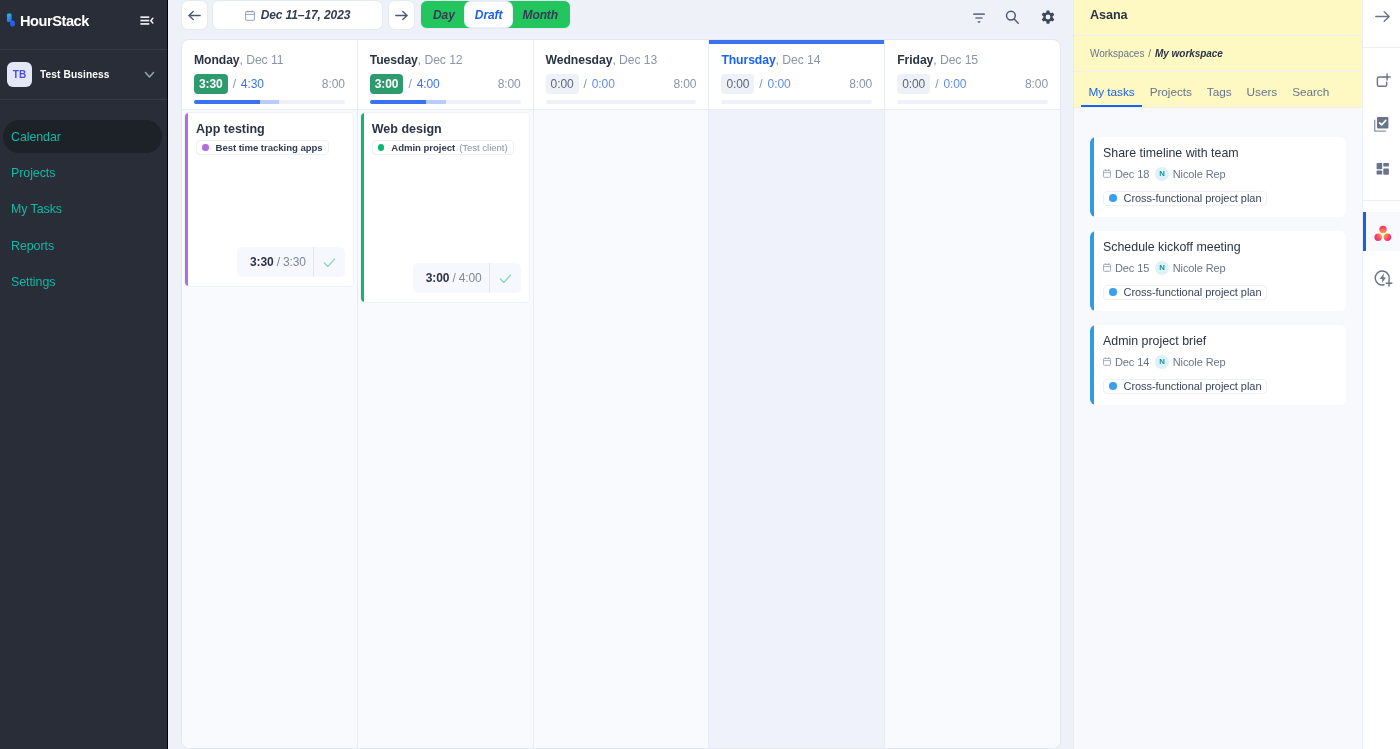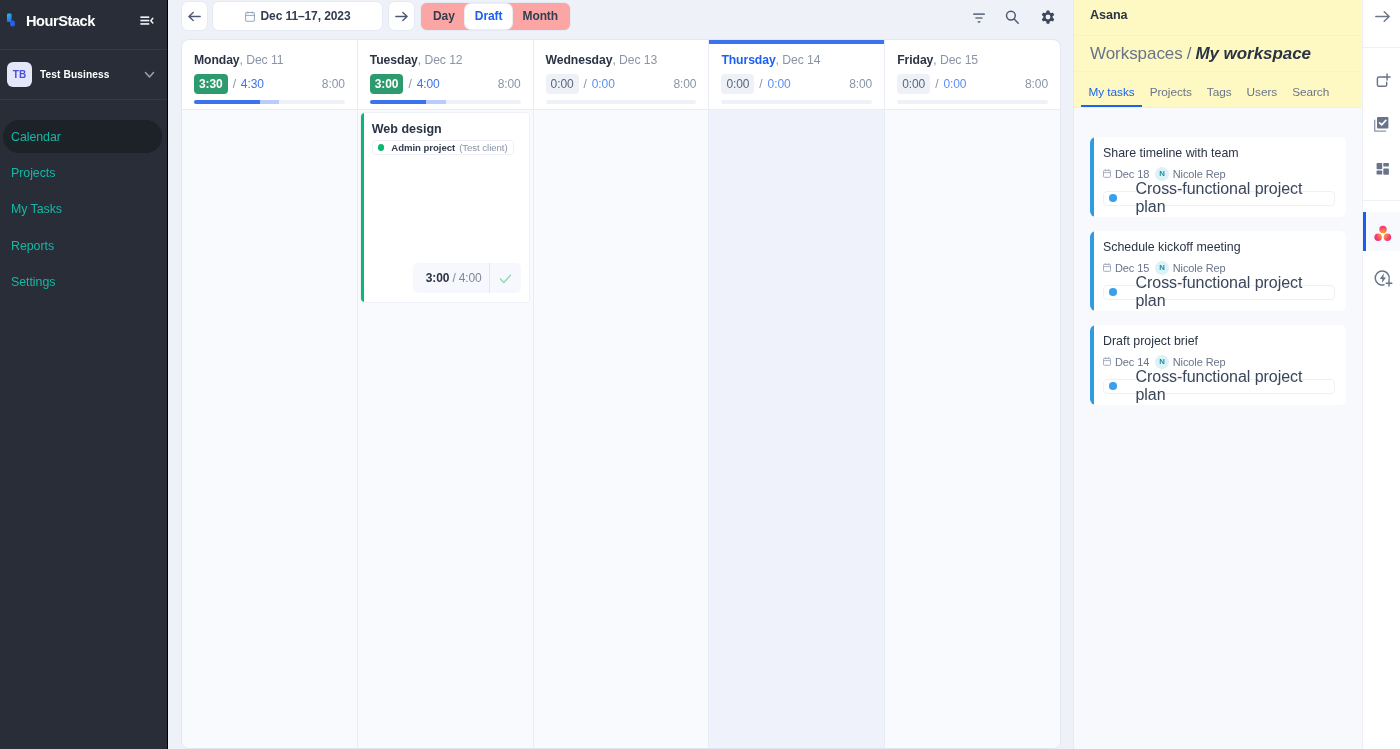--- a/index.html
+++ b/index.html
@@ -18,21 +18,21 @@
     background: #282d37;
     border-right: 1px solid #000;
     flex: 0 0 168px;
     position: relative;
   }
   .sb-top {
     height: 50px; display: flex; align-items: center;
     padding: 0 13px 7px 7px;
     border-bottom: 1px solid #343a45;
   }
-  .sb-logo { display: flex; align-items: flex-start; gap: 11px; }
+  .sb-logo { display: flex; align-items: flex-start; gap: 5px; }
   .sb-logo-mark { width: 8px; height: 14px; display: block; flex: 0 0 8px; }
   .sb-logo-text { color: #fff; font-size: 14.6px; font-weight: bold; letter-spacing: -0.45px; }
   .sb-collapse { margin-left: auto; width: 15.5px; height: 13.5px; color: #fff; flex: 0 0 15.5px; }
 
   .sb-biz {
     height: 50px; display: flex; align-items: center; gap: 8px;
     padding: 0 11px 0 7px;
     border-bottom: 1px solid #343a45;
   }
   .sb-biz-avatar {
@@ -46,35 +46,35 @@
   .sb-nav { padding: 20px 5px 0 3px; }
   .sb-nav-item {
     height: 33px; display: flex; align-items: center;
     padding: 0 8px; border-radius: 16px;
     color: #14b8a6; font-size: 12.4px; margin-bottom: 3.4px; letter-spacing: -0.05px;
   }
   .sb-nav-item.active { background: #1d2128; }
 
   
   .main { flex: 1 1 auto; display: flex; flex-direction: column; background: #eef1f8; min-width: 0; }
-  .topbar { height: 34px; display: flex; align-items: center; padding: 0 8px 2px 13px; }
+  .topbar { height: 34px; display: flex; align-items: flex-start; padding: 0 8px 2px 13px; font-style: italic; }
   .tb-btn {
     height: 30px; width: 27px; flex: 0 0 27px; background: #fff; border: 1px solid #e5eaf4;
     border-radius: 7px; display: flex; align-items: center; justify-content: center;
     color: #3f4a5f;
   }
   .tb-date {
     height: 30px; background: #fff; border: 1px solid #e5eaf4; border-radius: 7px;
     display: flex; align-items: center; gap: 6px; padding: 0 10px; margin-left: 4px;
     font-size: 12px; font-weight: bold; color: #323d51; letter-spacing: -0.1px; width: 171px; justify-content: center; white-space: nowrap;
   }
   .tb-date svg { flex: 0 0 auto; }
   .tb-next { margin-left: 5px; }
   .seg {
-    display: flex; margin-left: 5px; background: #fca5a5;
+    display: flex; margin-left: 5px; background: #22c55e;
     border: 1px solid #e5eaf4; border-radius: 7px; height: 29px; padding: 1px 2px; width: 151px; justify-content: space-between;
   }
   .seg-item {
     display: flex; align-items: center; justify-content: center; flex: 0 0 auto;
     font-size: 12px; font-weight: bold; color: #323d51; height: 100%; padding: 0 10px;
     letter-spacing: -0.1px;
   }
   .seg-item.active { background: #fff; color: #1a5ff2; border-radius: 6px;
      box-shadow: 0 0 0 1px #eaeff7; }
   .tb-icons { margin-left: auto; display: flex; align-items: center; gap: 0; padding-right: 0; position: relative; width: 99px; height: 32px; }
@@ -137,39 +137,39 @@
   .foot-check { padding: 0 8px; border-left: 1px solid #dde7f8; display: flex; align-items: center; height: 30px; }
 
   
   .asana {
     width: 289px; flex: 0 0 289px; background: #fef9c3; display: flex; flex-direction: column;
     border-left: 1px solid #e6eaf3;
   }
   .as-head { height: 36px; display: flex; align-items: center; padding: 0 0 5px 16px;
     border-bottom: 1px solid #eceff5; font-size: 12.6px; font-weight: bold; color: #2b3445; letter-spacing: -0.05px; }
   .as-crumb { height: 36px; display: flex; align-items: center; padding: 0 16px;
-    border-bottom: 1px solid #eceff5; font-size: 17px; color: #69748a; letter-spacing: -0.05px; }
+    border-bottom: 1px solid #eceff5; font-size: 10px; color: #69748a; letter-spacing: -0.05px; }
   .as-crumb b { color: #2b3445; font-weight: bold; font-style: italic; }
   .as-crumb .sep { margin: 0 4px; }
   .as-tabs { height: 36px; display: flex; align-items: flex-end; padding: 0 7px; gap: 0;
     border-bottom: 1px solid #eceff5; }
   .as-tab { font-size: 11.8px; color: #69748a; padding: 0 7.5px 8px 7.5px; white-space: nowrap; letter-spacing: -0.05px; }
   .as-tab.active { color: #1a62f2; box-shadow: inset 0 -2px 0 0 #1a62f2; }
   .as-list { flex: 1 1 auto; background: #f7f9fc; padding: 29px 16px 0 16px; }
   .as-card { background: #fff; border-radius: 6px; display: flex; overflow: hidden;
     margin-bottom: 14px; height: 80px; }
   .as-stripe { width: 4px; flex: 0 0 4px; background: #2e9be3; }
   .as-inner { padding: 9px 11px 0 9px; flex: 1 1 auto; min-width: 0; }
   .as-title { font-size: 12.4px; color: #2b3445; line-height: 15px; }
   .as-meta { display: flex; align-items: center; gap: 4px; margin-top: 6px; font-size: 11px; color: #69748a; letter-spacing: -0.1px; }
   .as-meta .avatar-gap { margin-left: 2px; }
   .as-avatar { width: 13.5px; height: 13.5px; border-radius: 50%; background: #ddf2f6; color: #1590ab;
     font-size: 7.8px; font-weight: bold; display: flex; align-items: center; justify-content: center; flex: 0 0 13.5px; }
-  .as-proj { display: inline-flex; align-items: center; gap: 19px; border: 1px solid #edf0f6;
-    border-radius: 4px; padding: 0 5px; margin-top: 10px; font-size: 16px; font-weight: normal; color: #39465c;
+  .as-proj { display: inline-flex; align-items: center; gap: 7px; border: 1px solid #edf0f6;
+    border-radius: 4px; padding: 0 5px; margin-top: 10px; font-size: 11px; font-weight: normal; color: #39465c;
     height: 15px; letter-spacing: -0.05px; }
   .as-proj .dot { width: 7.5px; height: 7.5px; border-radius: 50%; background: #3aa0ec; flex: 0 0 7.5px; }
 
   
   .rail { width: 38px; flex: 0 0 38px; background: #fff; display: flex; flex-direction: column;
     align-items: center; border-left: 1px solid #eceff5; position: relative; }
   .rail-top { height: 48px; width: 100%; display: flex; align-items: flex-start; justify-content: center;
     padding-top: 10px; padding-left: 2px; border-bottom: 1px solid #eceff5; color: #3f4a5f; }
   .rail-item { height: 42px; width: 100%; display: flex; align-items: center; justify-content: center;
     color: #5b677e; position: relative; }
@@ -280,20 +280,40 @@
               <span class="slash">/</span>
               <span class="goal">4:30</span>
               <span class="cap">8:00</span>
             </div>
           </div>
           <div class="bar">
             <div class="b1" style="width:43.5%"></div>
             <div class="b2" style="width:13%"></div>
           </div>
           <div class="daybody">
+            <div class="card" style="height: 173px;">
+              <div class="card-stripe" style="background:#b36ede"></div>
+              <div class="card-inner">
+                <div class="card-title">App testing</div>
+                <div class="tag">
+                  <span class="dot" style="background:#b36ede"></span>
+                  <span>Best time tracking apps</span>
+                </div>
+                <div class="card-foot">
+                  <div class="foot-box">
+                    <div class="foot-time"><b>3:30</b><span> / </span><span>3:30</span></div>
+                    <div class="foot-check">
+                      <svg width="15" height="15" viewBox="0 0 16 16">
+                        <path d="M2.6 8.6 L6.2 12.3 L13.4 4.4" fill="none" stroke="#89dcb0" stroke-width="1.5" stroke-linecap="round" stroke-linejoin="round"></path>
+                      </svg>
+                    </div>
+                  </div>
+                </div>
+              </div>
+            </div>
           </div>
         </div>
         <div class="daycol">
           <div class="dayhead">
             <div class="dayhead-title"><b>Tuesday</b><span>, </span><span>Dec 12</span></div>
             <div class="dayhead-times">
               <span class="pill">3:00</span>
               <span class="slash">/</span>
               <span class="goal">4:00</span>
               <span class="cap">8:00</span>
@@ -420,21 +440,21 @@
               <span>Dec 15</span>
               <span class="as-avatar avatar-gap">N</span>
               <span>Nicole Rep</span>
             </div><div class="as-proj">
               <span class="dot"></span>
               <span>Cross-functional project plan</span>
             </div></div>
         </div>
         <div class="as-card">
           <div class="as-stripe"></div>
-          <div class="as-inner"><div class="as-title">Draft project brief</div><div class="as-meta">
+          <div class="as-inner"><div class="as-title">Admin project brief</div><div class="as-meta">
               <svg width="8" height="9" viewBox="0 0 12 13" style="flex:0 0 8px">
                 <rect x="0.7" y="1.8" width="10.6" height="10.4" rx="1.4" fill="none" stroke="#9aa6ba" stroke-width="1.4"></rect>
                 <path d="M0.8 5.2h10.4" stroke="#9aa6ba" stroke-width="1.3"></path>
                 <path d="M3.5 0.8v1.7M8.5 0.8v1.7" stroke="#9aa6ba" stroke-width="1.4" stroke-linecap="round"></path>
               </svg>
               <span>Dec 14</span>
               <span class="as-avatar avatar-gap">N</span>
               <span>Nicole Rep</span>
             </div><div class="as-proj">
               <span class="dot"></span>

